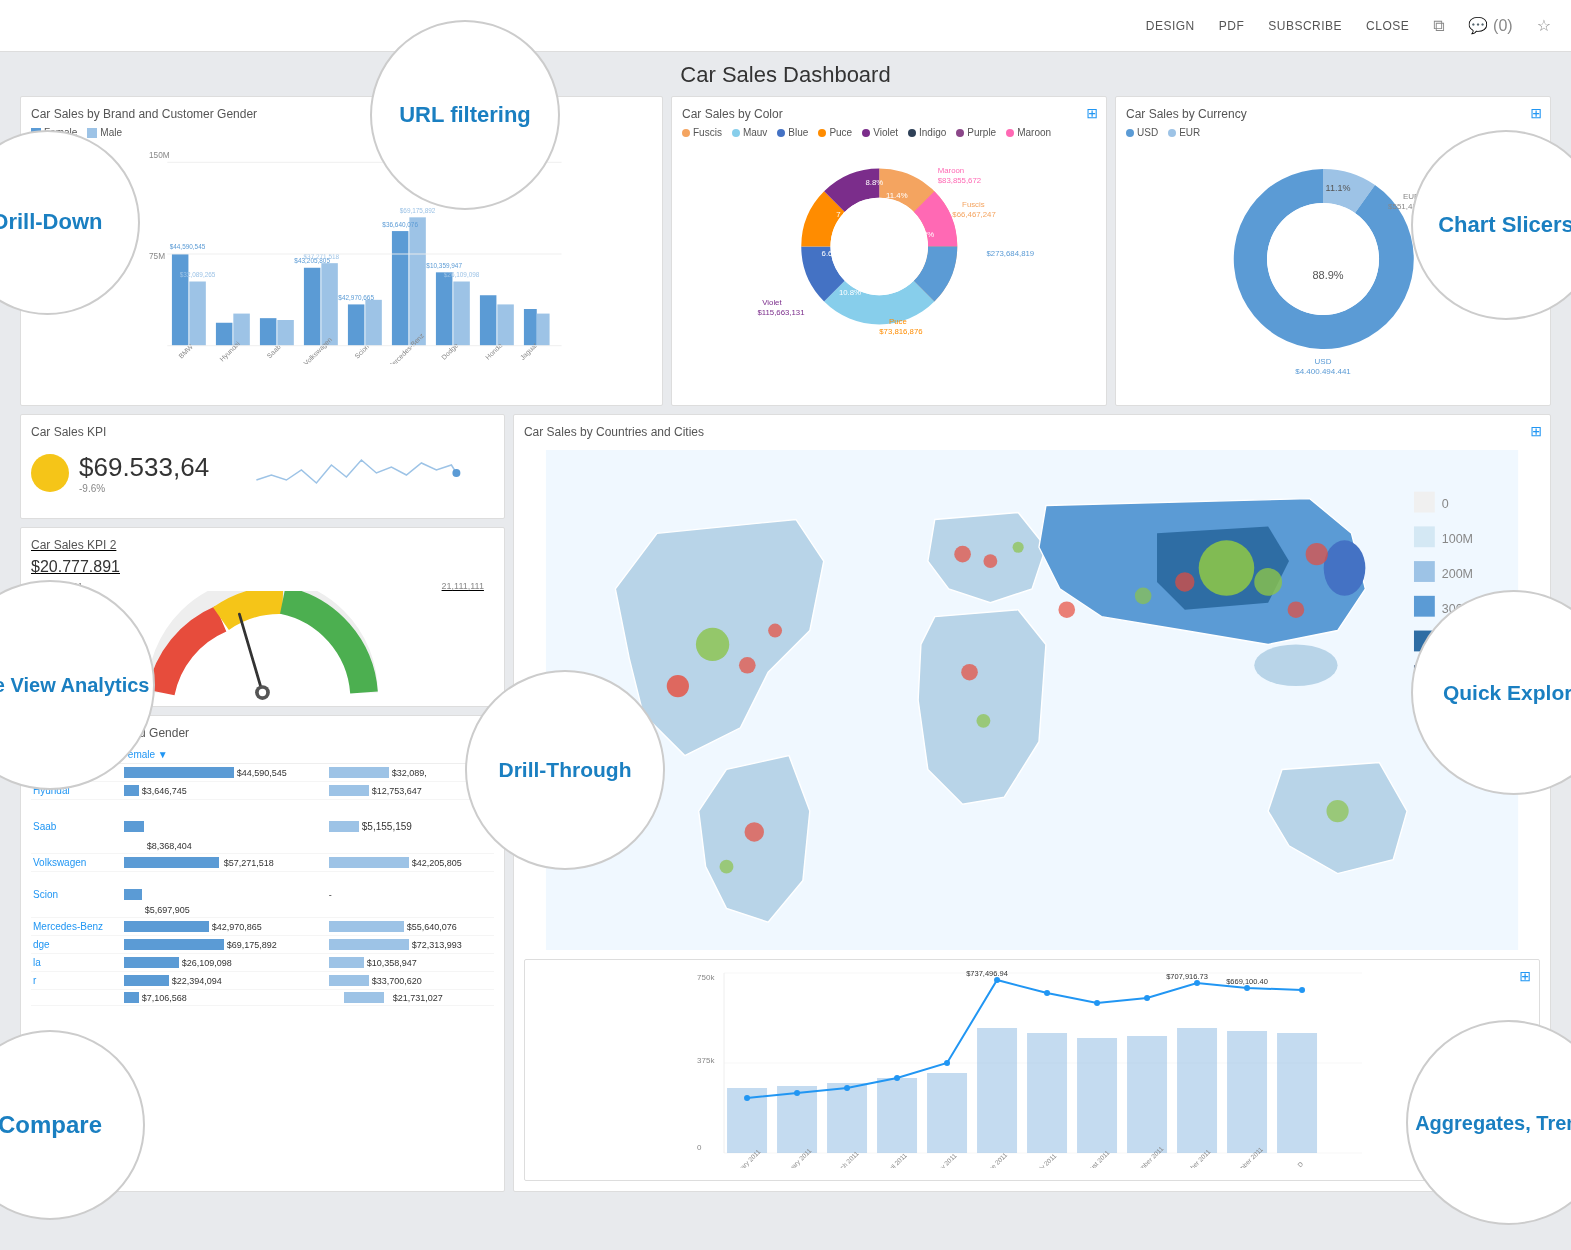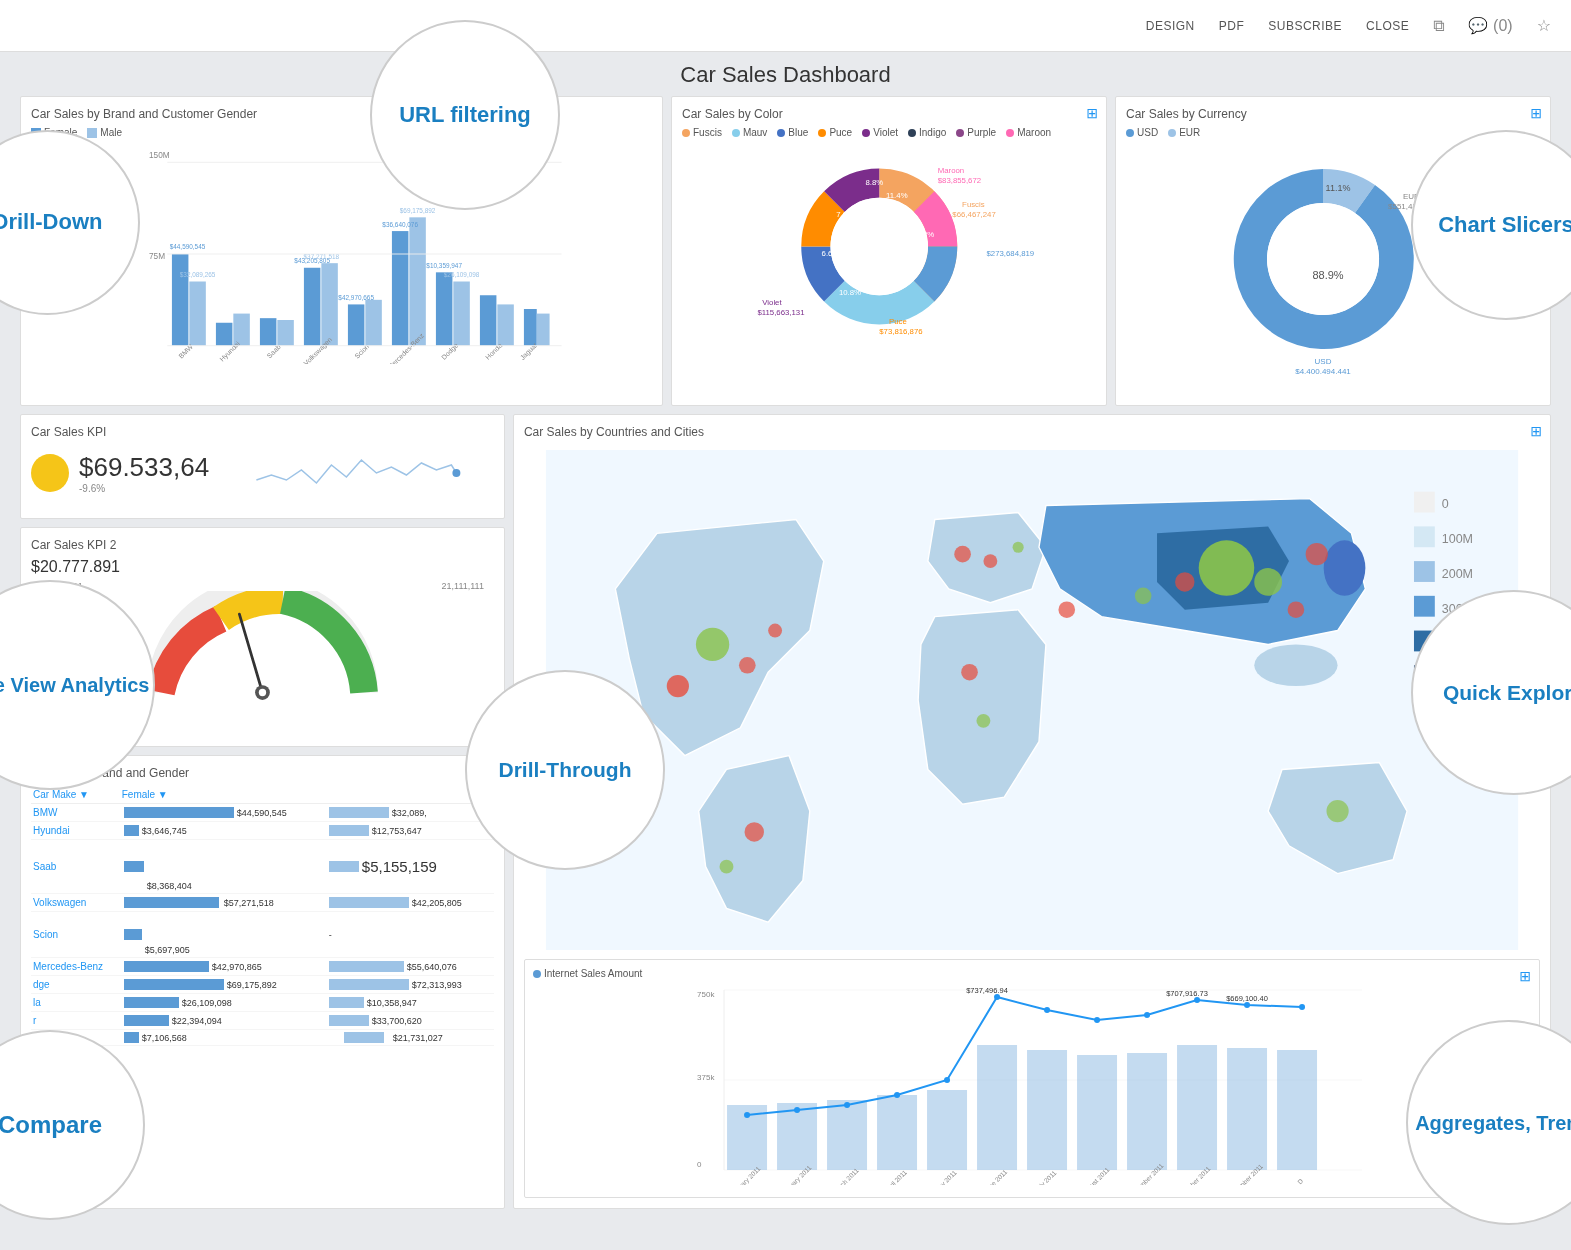--- a/index.html
+++ b/index.html
@@ -387,21 +387,21 @@
             <div style="font-size:26px;font-weight:300;color:#333;">$69.533,64</div>
             <div style="font-size:10px;color:#888;">-9.6%</div>
           </div>
           <svg viewBox="0 0 200 55" width="200" height="55" style="flex:1;">
             <polyline points="0,35 15,30 30,35 45,25 60,38 75,20 90,32 105,15 120,28 135,22 150,30 165,18 180,25 195,20 200,28" fill="none" stroke="#9DC3E6" stroke-width="1.5"></polyline>
             <circle cx="200" cy="28" r="4" fill="#5B9BD5"></circle>
           </svg>
         </div>
       </div>
 
-      <div class="panel" style="height:220px;">
+      <div class="panel" style="height:180px;text-decoration:underline;">
         <div class="panel-title">Car Sales KPI 2</div>
         <div style="font-size:16px;font-weight:300;color:#333;margin-bottom:5px;">$20.777.891</div>
         <div style="display:flex;justify-content:space-between;font-size:9px;color:#888;padding:0 10px;">
           <span>11,111,111</span>
           <span>21,111,111</span>
         </div>
         
         <svg viewBox="0 0 280 130" width="100%" height="120">
 
           <path d="M30,110 A110,110 0 0,1 250,110" fill="none" stroke="#eee" stroke-width="30"></path>
@@ -462,21 +462,21 @@
       <td style="color:#2196F3;min-width:70px;">Saab</td>
       <td style="padding:2px 4px;">
         <div style="display:flex;align-items:center;gap:3px;">
           <div style="width:20px;height:11px;background:#5B9BD5;"></div>
           <span style="font-size:9px;white-space:nowrap;margin-top:39px;">$8,368,404</span>
         </div>
       </td>
       <td style="padding:2px 4px;">
         <div style="display:flex;align-items:center;gap:3px;">
           <div style="width:30px;height:11px;background:#9DC3E6;"></div>
-          <span style="font-size:15px;white-space:nowrap;">$5,155,159</span>
+          <span style="font-size:10px;white-space:nowrap;">$5,155,159</span>
         </div>
       </td>
     </tr>
               <tr>
       <td style="color:#2196F3;min-width:70px;">Volkswagen</td>
       <td style="padding:2px 4px;">
         <div style="display:flex;align-items:center;gap:5px;text-align:center;">
           <div style="width:95px;height:11px;background:#5B9BD5;"></div>
           <span style="font-size:9px;white-space:nowrap;">$57,271,518</span>
         </div>
@@ -651,26 +651,20 @@
 
         <rect x="5" y="175" width="20" height="20" fill="#ddd" rx="2"></rect>
         <text x="15" y="189" font-size="10" fill="#666" text-anchor="middle">▲</text>
         <rect x="5" y="200" width="20" height="20" fill="#ddd" rx="2"></rect>
         <text x="15" y="214" font-size="10" fill="#666" text-anchor="middle">▼</text>
       </svg>
 
       
       <div class="panel" style="margin-top:5px;padding:8px;">
         <div class="panel-icon">⊞</div>
-        <div class="legend">
-          <div class="legend-item">
-            <div class="legend-dot" style="background:#5B9BD5;"></div>
-            <span>Internet Sales Amount</span>
-          </div>
-        </div>
         <svg viewBox="0 0 680 200" width="100%" height="200">
 
           <text x="5" y="12" font-size="8" fill="#888">750k</text>
           <text x="5" y="95" font-size="8" fill="#888">375k</text>
           <text x="5" y="182" font-size="8" fill="#888">0</text>
           <line x1="32" y1="5" x2="32" y2="185" stroke="#eee" stroke-width="1"></line>
           <line x1="32" y1="5" x2="670" y2="5" stroke="#eee" stroke-width="0.5"></line>
           <line x1="32" y1="95" x2="670" y2="95" stroke="#eee" stroke-width="0.5"></line>
           <line x1="32" y1="185" x2="670" y2="185" stroke="#eee" stroke-width="0.5"></line>
 

